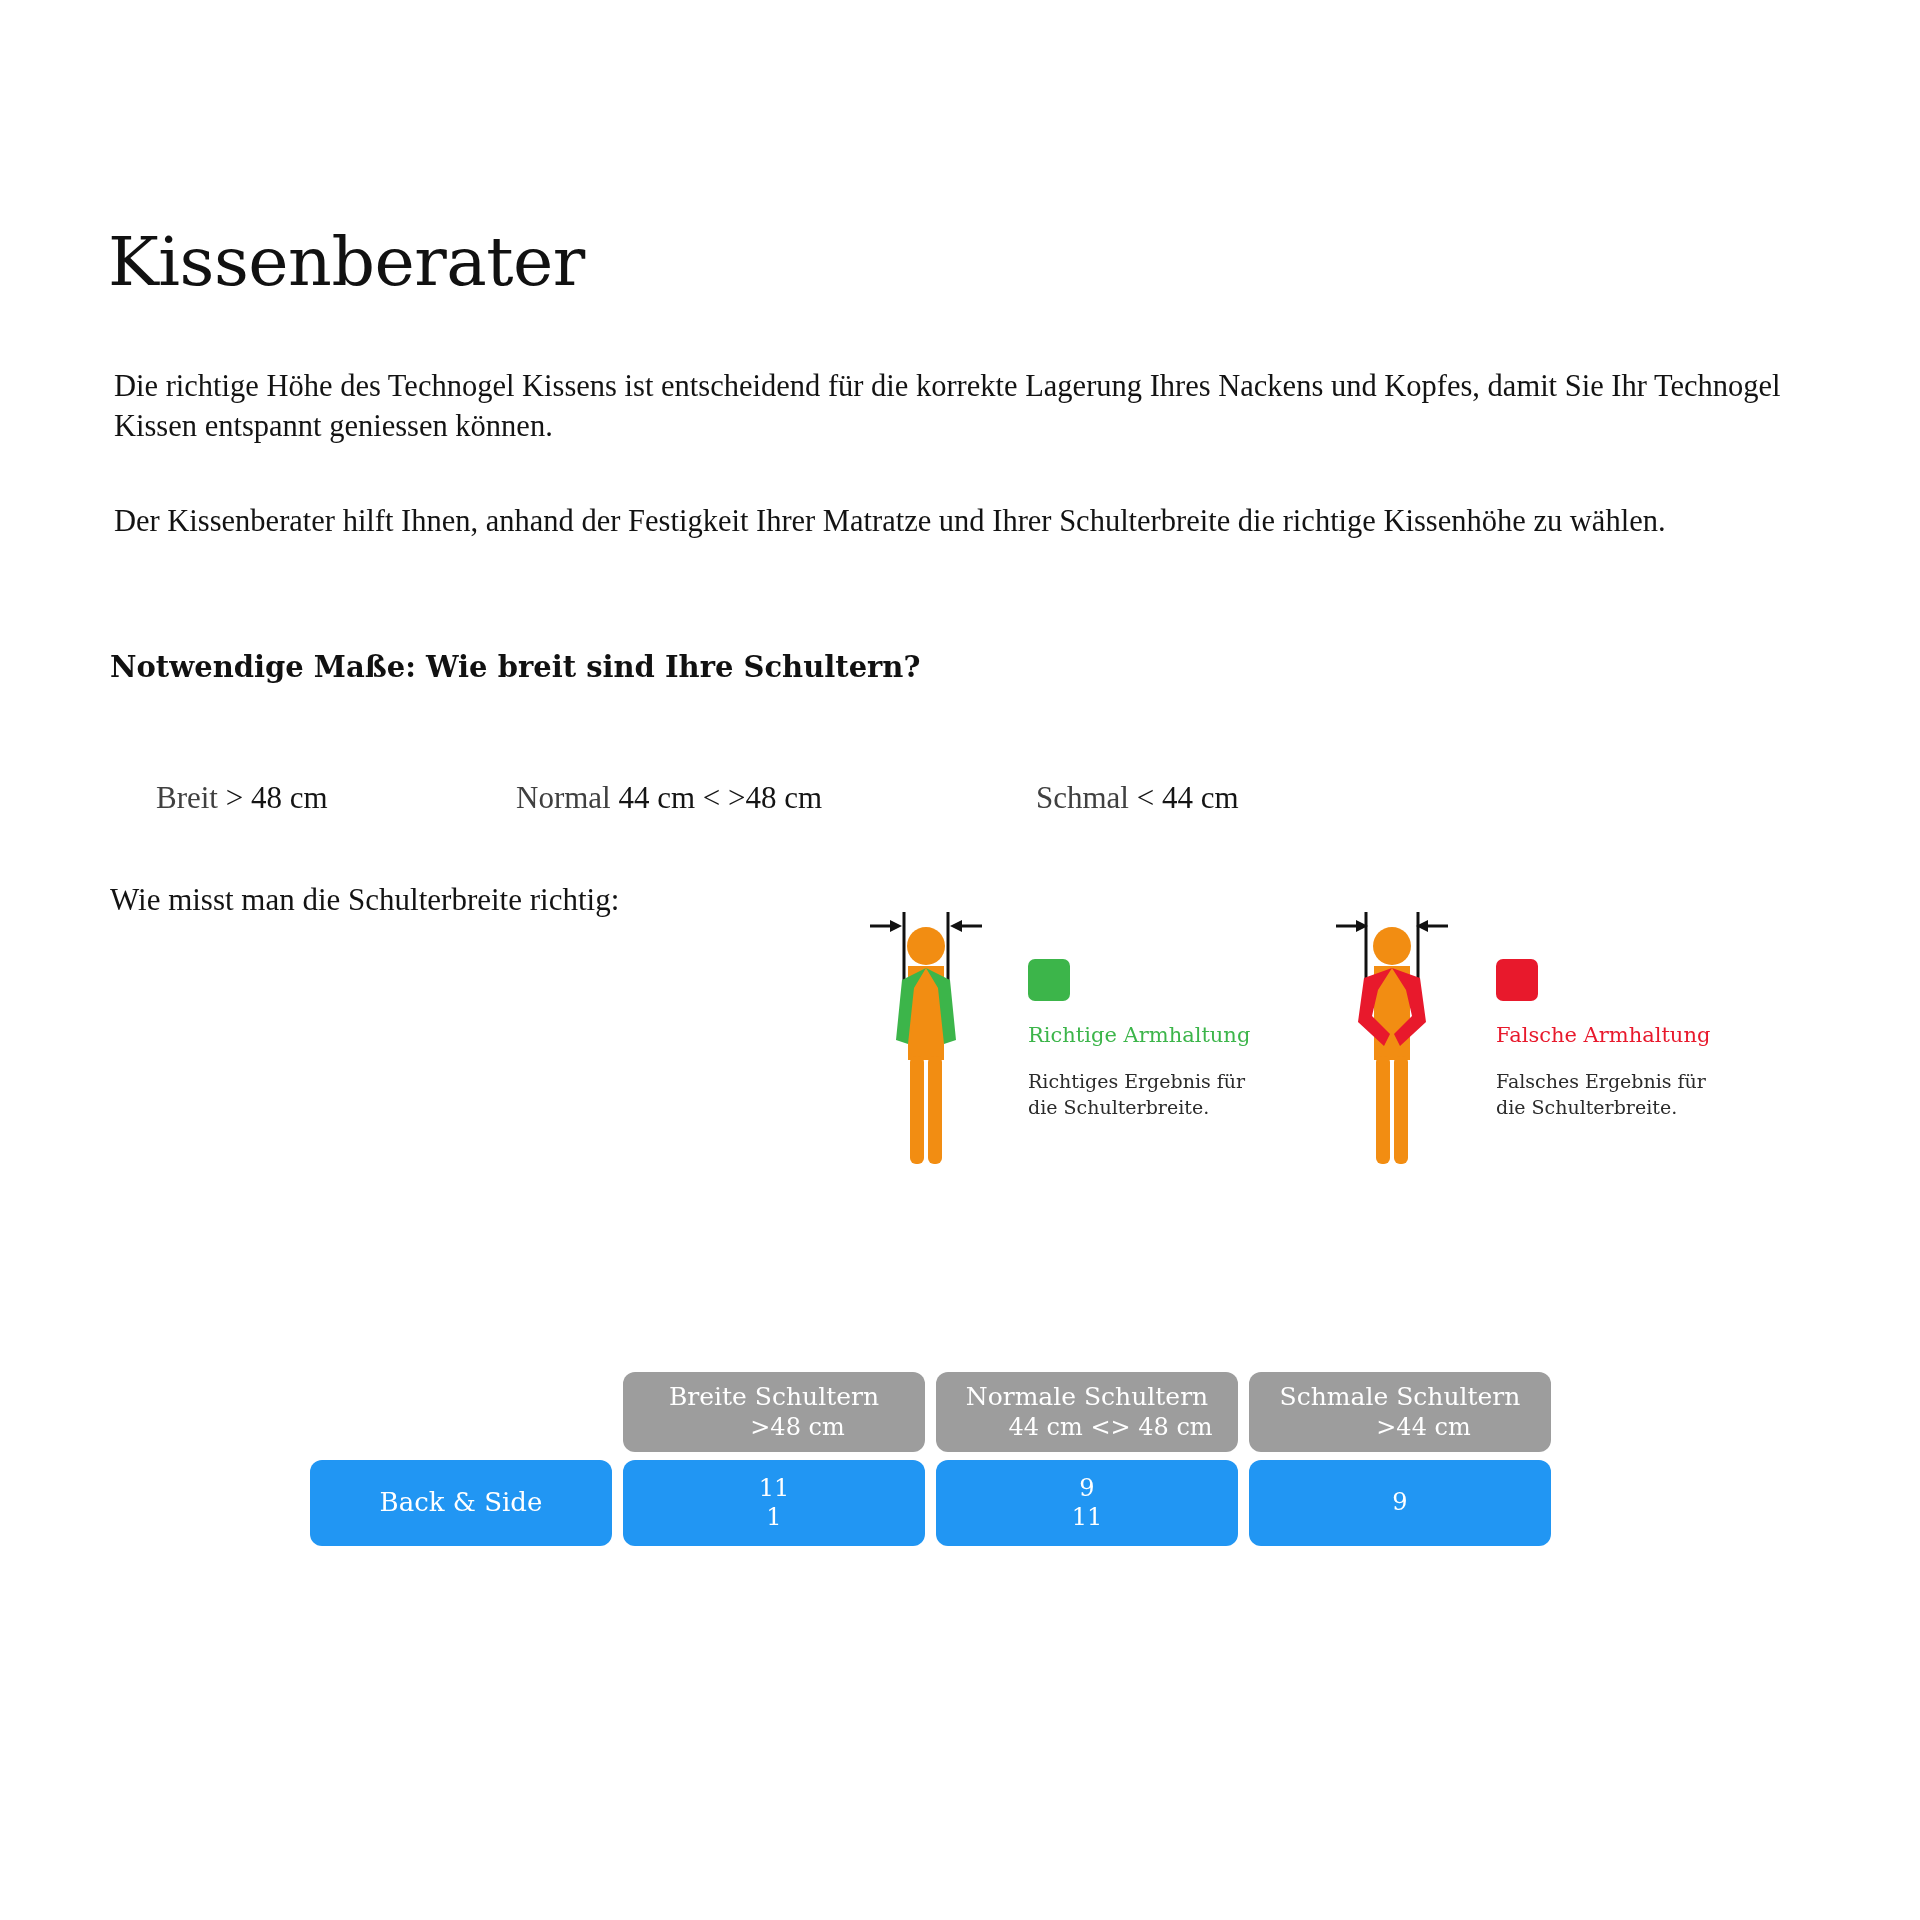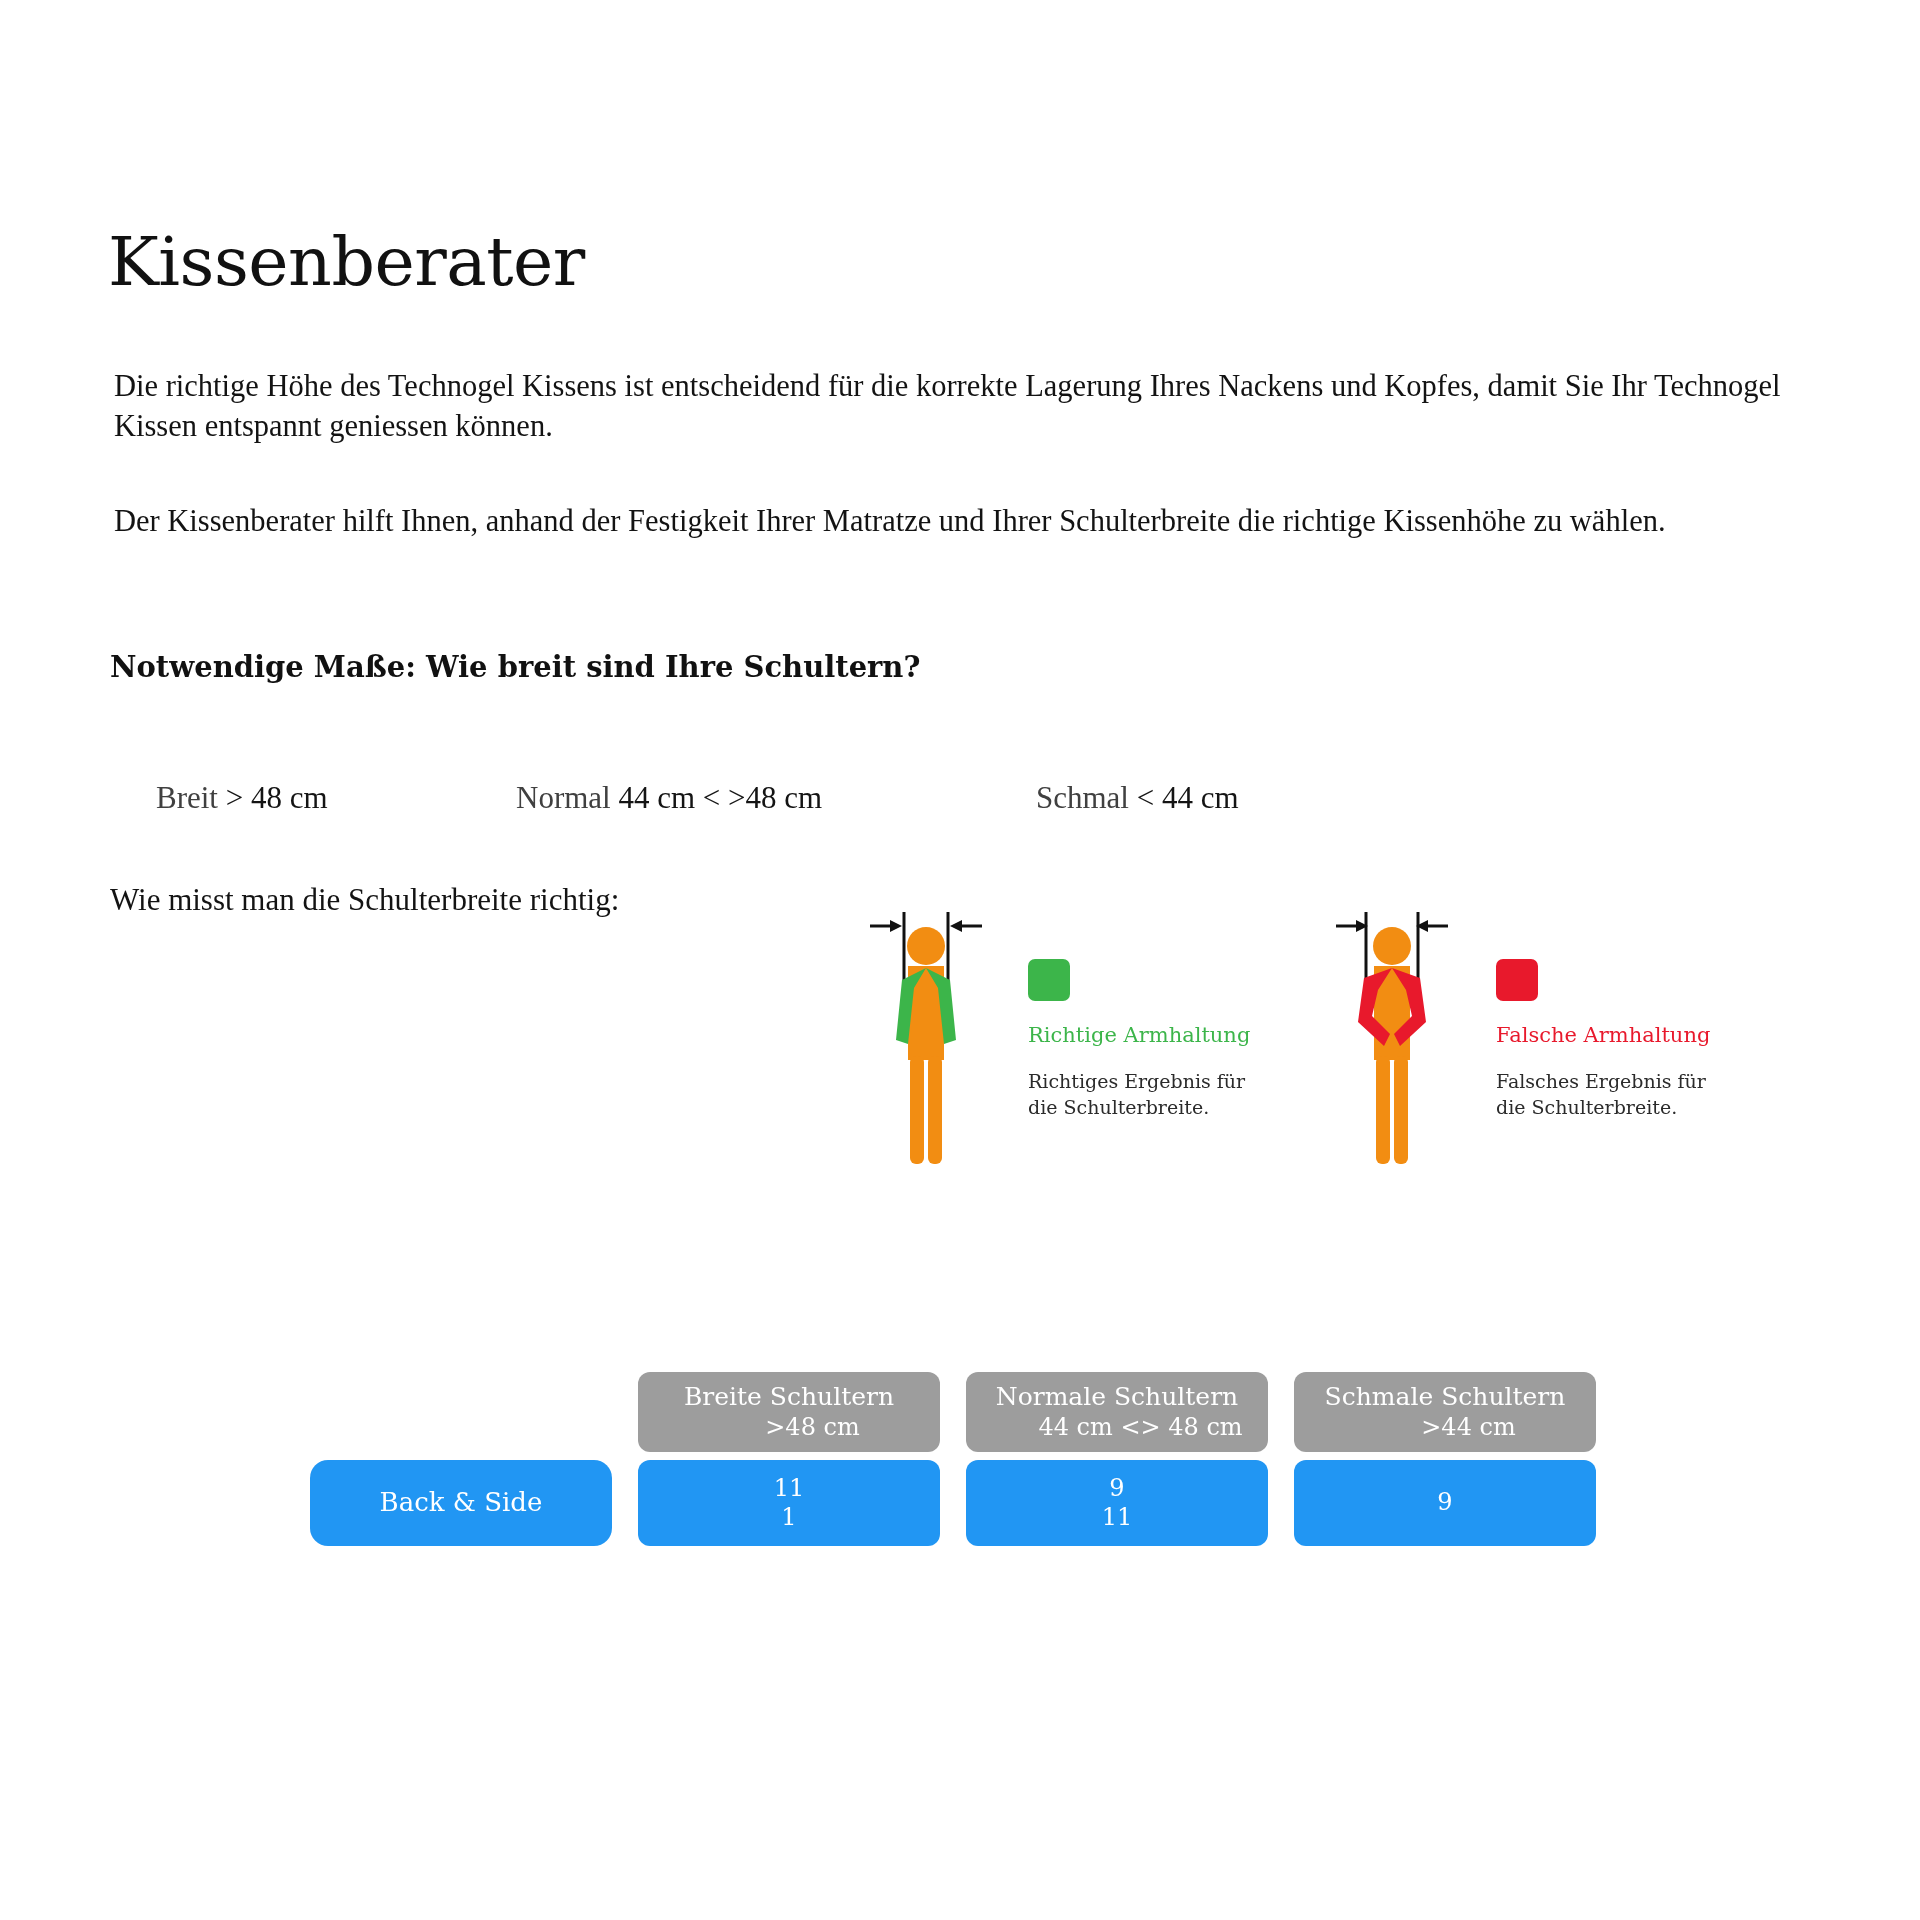--- a/index.html
+++ b/index.html
@@ -133,21 +133,21 @@
 
   
   .table {
     position: absolute;
     left: 310px;
     top: 1372px;
     width: 1300px;
   }
   .trow {
     display: flex;
-    gap: 26px;
+    gap: 11px;
     margin-bottom: 8px;
   }
   .cell {
     border-radius: 12px;
     color: #ffffff;
     font-family: "DejaVu Serif", serif;
     display: flex;
     flex-direction: column;
     align-items: center;
     justify-content: center;
@@ -167,21 +167,20 @@
     font-size: 25px;
   }
   .head-cell .sub { font-size: 24px; margin-left: 47px; }
 
   .row-label {
     flex: 0 0 302px;
     width: 302px;
     height: 86px;
     background: #2196f3;
     font-size: 26px;
-    border-radius: 18px;
   }
   .val-cell {
     flex: 0 0 302px;
     width: 302px;
     height: 86px;
     background: #2196f3;
     font-size: 24px;
   }
   .val-cell .v2 { font-size: 24px; }
 </style>

